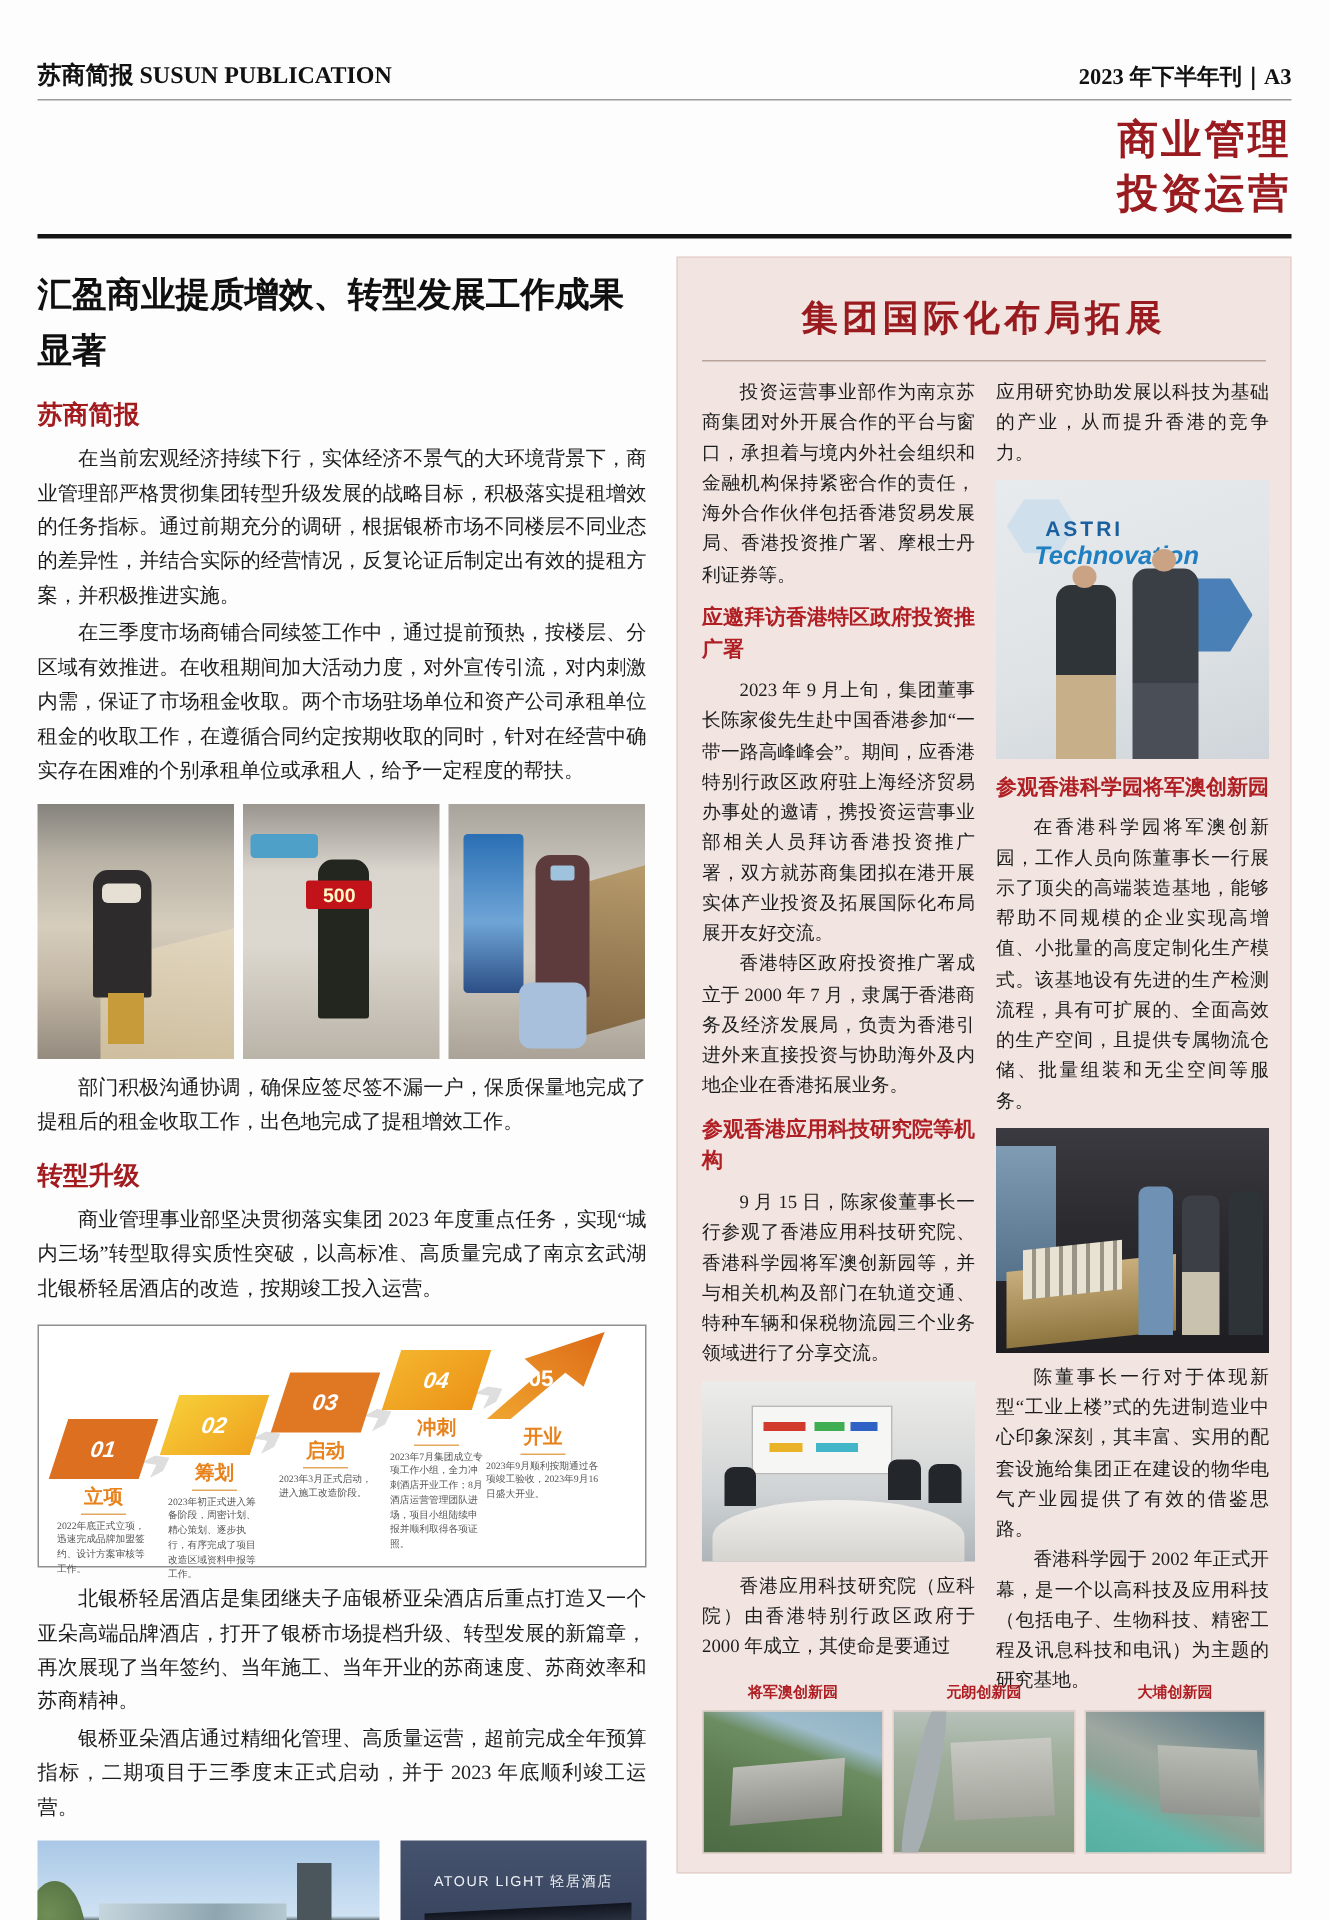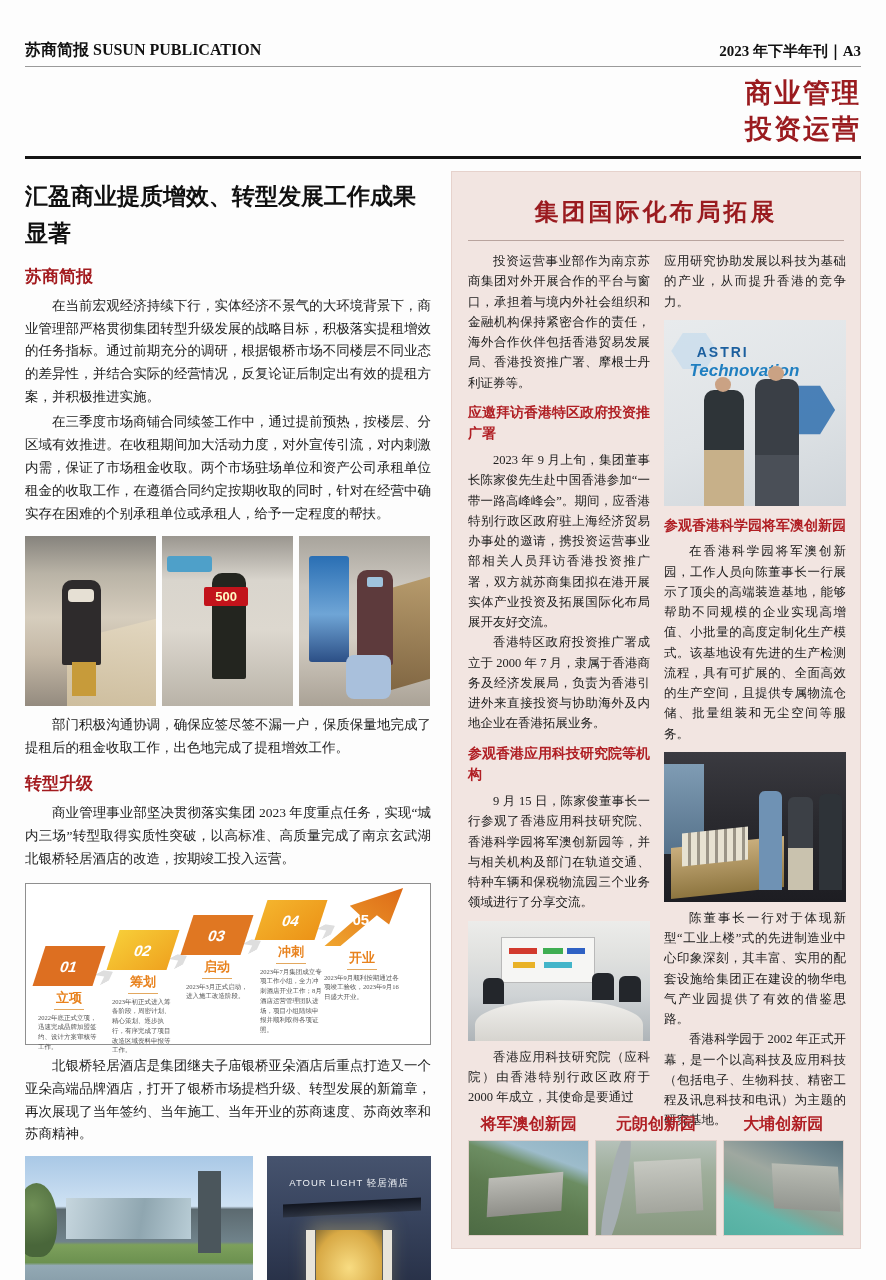--- a/index.html
+++ b/index.html
@@ -122,21 +122,21 @@
   .ph-show .win { position:absolute; left:0; top:8%; width:22%; height:60%; background:linear-gradient(180deg,#7f9cb4,#55718a); }
   .ph-show .model { position:absolute; left:4%; bottom:6%; width:62%; height:34%; background:linear-gradient(180deg,#c9ae7d,#8d753f); transform:skewY(-6deg); }
   .ph-show .blocks { position:absolute; left:10%; bottom:26%; width:36%; height:22%; background:repeating-linear-gradient(90deg,#e7e2d2 0 6px,#9a9487 6px 9px); transform:skewY(-6deg); }
   .ph-show .fg { position:absolute; border-radius:6px 6px 0 0; }
   .ph-show .f1 { left:52%; top:26%; width:13%; height:66%; background:#6f92b4; }
   .ph-show .f2 { left:68%; top:30%; width:14%; height:62%; background:linear-gradient(180deg,#3c4046 55%,#c9c2ae 55%); }
   .ph-show .f3 { left:85%; top:28%; width:13%; height:64%; background:#2e3338; }
   
   .parks { position:absolute; left:16px; right:16px; bottom:12px; }
   .park-labels { display:flex; gap:6px; margin-bottom:5px; }
-  .park-labels .pl { flex:1; text-align:center; font-size:16px; font-weight:bold; color:#b01f24; }
+  .park-labels .pl { flex:1; text-align:center; font-size:10px; font-weight:bold; color:#b01f24; }
   .park-row { display:flex; gap:6px; }
   .park { position:relative; overflow:hidden; flex:1; height:96px; border:1px solid #e0cfc9; }
   .park1 { background:linear-gradient(200deg,#8fb2c4 0%,#9dbccb 22%,#6c8d62 34%,#5d7b50 58%,#4d6b44 100%); }
   .park1::after { content:""; position:absolute; left:16%; top:36%; width:62%; height:42%;
     background:linear-gradient(180deg,#bcbcb6,#8e8e88); transform:skewX(-8deg) rotate(-5deg); }
   .park2 { background:linear-gradient(180deg,#b5c1b9 0%,#9fae9b 34%,#87987f 100%); }
   .park2::before { content:""; position:absolute; left:10%; top:-6%; width:13%; height:115%;
     background:#a6aeb2; transform:rotate(12deg); border-radius:40%; }
   .park2::after { content:""; position:absolute; left:32%; top:20%; width:56%; height:55%;
     background:linear-gradient(180deg,#c6c8c1,#a3a59d); transform:rotate(-3deg); }
@@ -238,20 +238,21 @@
             </svg>
             <span class="num">05</span>
           </div>
           <div class="lab">开业</div>
           <div class="rule"></div>
           <div class="desc">2023年9月顺利按期通过各项竣工验收，2023年9月16日盛大开业。</div>
         </div>
       </div>
 
       <p class="body">北银桥轻居酒店是集团继夫子庙银桥亚朵酒店后重点打造又一个亚朵高端品牌酒店，打开了银桥市场提档升级、转型发展的新篇章，再次展现了当年签约、当年施工、当年开业的苏商速度、苏商效率和苏商精神。</p>
+      <p class="body">银桥亚朵酒店通过精细化管理、高质量运营，超前完成全年预算指标，二期项目于三季度末正式启动，并于 2023 年底顺利竣工运营。</p>
 
       <div class="ph-row" style="gap:14px;">
         <div class="ph ph-b1">
           <div class="tower"></div>
           <div class="glass"></div>
           <div class="tree"></div>
         </div>
         <div class="ph ph-b2">
           <div class="sign">ATOUR LIGHT 轻居酒店</div>
           <div class="canopy"></div>

